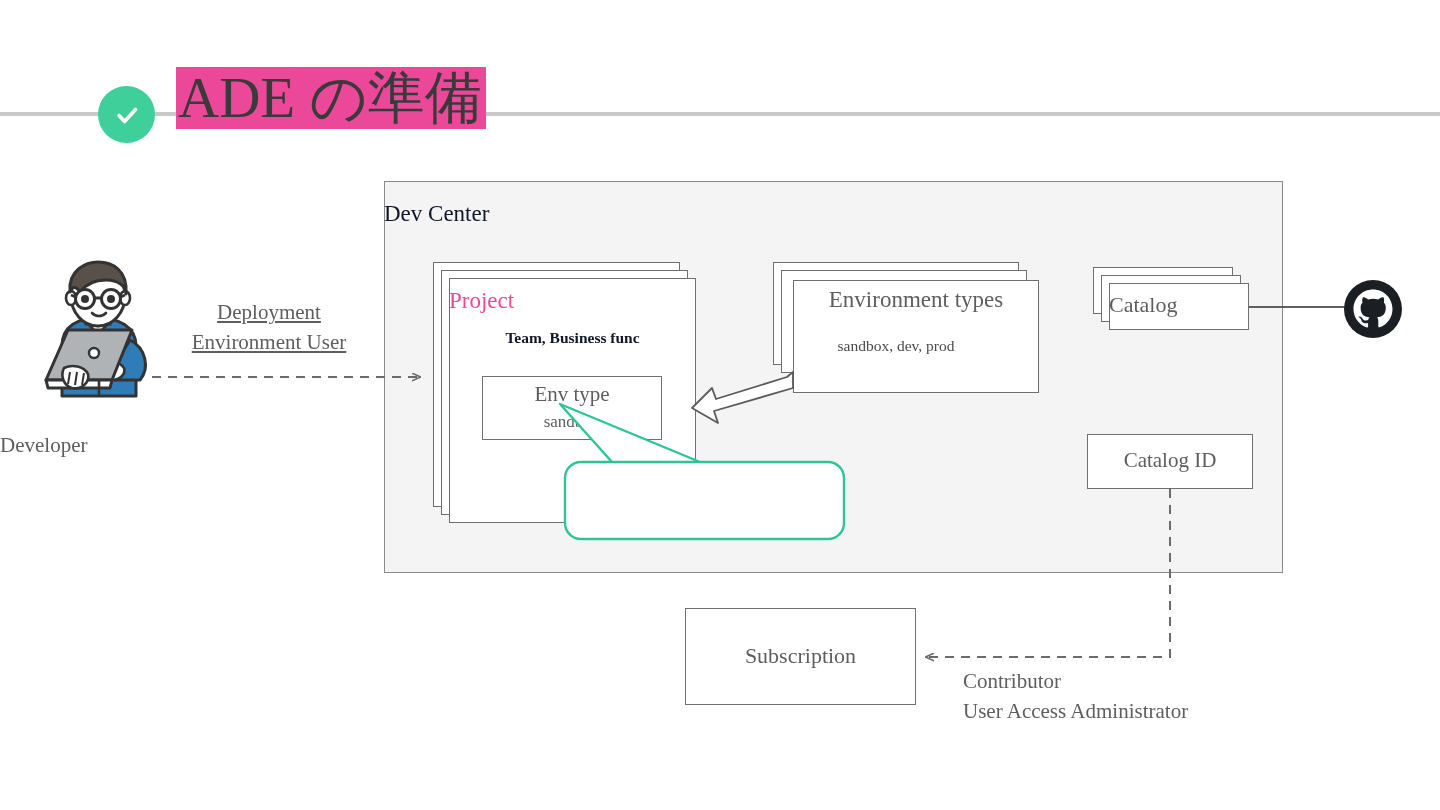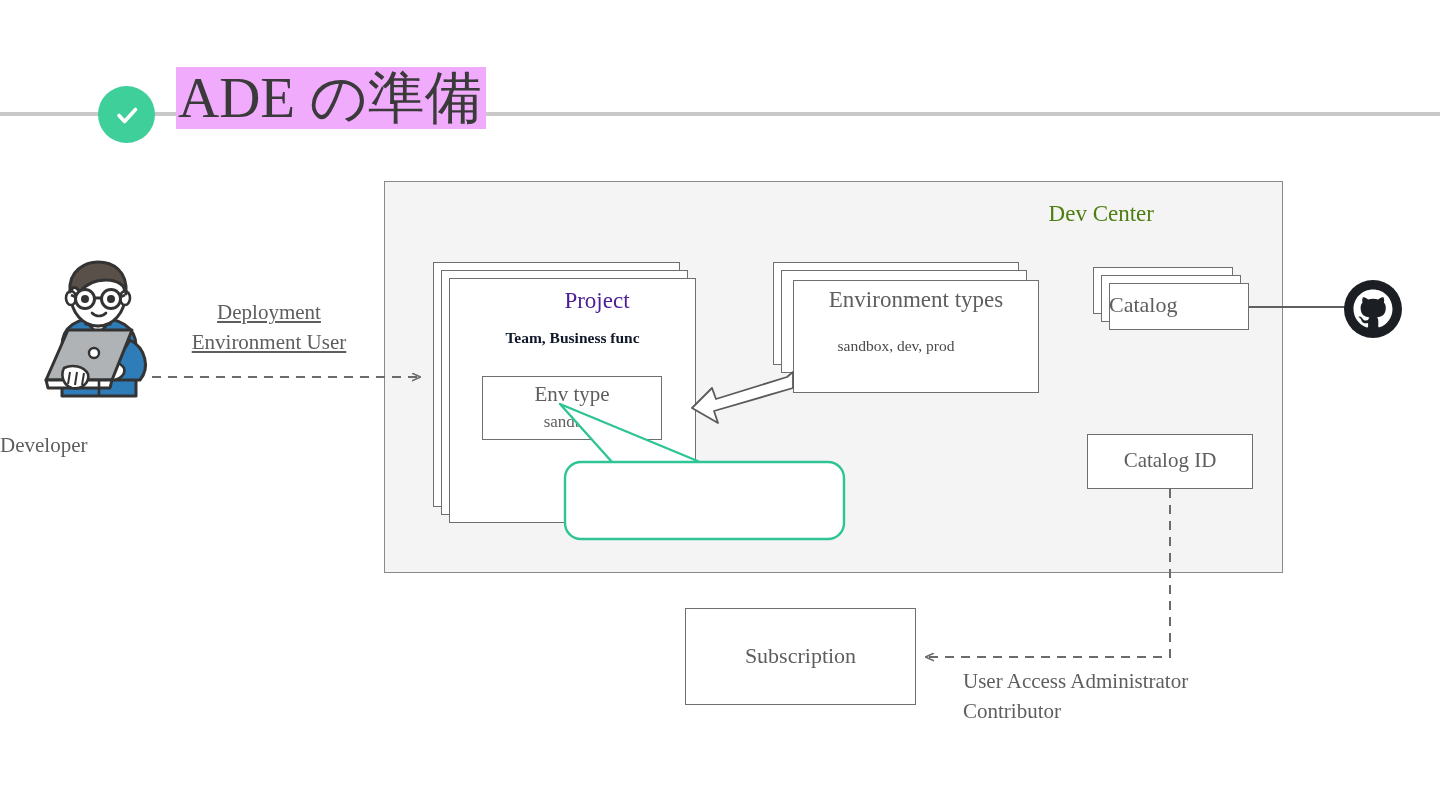--- a/index.html
+++ b/index.html
@@ -20,51 +20,51 @@
     position:absolute;left:98px;top:86px;width:57px;height:57px;
     border-radius:50%;background:#3ecf9b;
     display:flex;align-items:center;justify-content:center;
     z-index:3;
   }
   .hdr-check svg{display:block;}
   .hdr-title{
     position:absolute;left:176px;top:67px;
     font-size:57px;line-height:1.08;color:#3a3a3a;
     white-space:nowrap;z-index:4;
-    background:#f0abfc;padding:0 4px 0 2px;
+    background:#ec4899;padding:0 4px 0 2px;
     font-family:"Liberation Serif",serif;
   }
 
   
   .devcenter{
     position:absolute;left:384px;top:181px;width:899px;height:392px;
     background:#f4f4f4;border:1.5px solid #8a8a8a;box-sizing:border-box;
   }
   .devcenter-title{
     position:absolute;left:384px;top:201px;width:770px;
-    text-align:right;font-size:23px;color:#4d7c0f;
+    text-align:left;font-size:23px;color:#0f172a;
   }
 
   
   .card{
     position:absolute;background:#ffffff;border:1.5px solid #6f6f6f;
     box-sizing:border-box;
   }
   .stack-l2,.stack-l1{
     position:absolute;background:#ffffff;border:1.5px solid #6f6f6f;
     box-sizing:border-box;
   }
 
   
   .proj-b2{left:433px;top:262px;width:247px;height:245px;}
   .proj-b1{left:441px;top:270px;width:247px;height:245px;}
   .proj-f{left:449px;top:278px;width:247px;height:245px;}
   .proj-title{
-    position:absolute;left:449px;top:288px;width:296px;text-align:center;
-    font-size:23px;color:#4c1d95;
+    position:absolute;left:449px;top:288px;width:296px;text-align:left;
+    font-size:23px;color:#ec4899;
   }
   .proj-sub{
     position:absolute;left:449px;top:329px;width:247px;text-align:center;
     font-size:15.5px;color:#0f172a;font-weight:bold;
   }
   .envtype-box{left:482px;top:376px;width:180px;height:64px;border:1.5px solid #6f6f6f;}
   .envtype-title{
     position:absolute;left:482px;top:382px;width:180px;text-align:center;
     font-size:21px;color:#5e5e5e;
   }
@@ -248,22 +248,22 @@
                c0,2.6 0,4.7 0,5.4 c0,0.5 0.4,1.1 1.3,0.9 C42.9,44.9 48.5,37.6 48.5,29 C48.5,18.2 39.8,9.5 29,9.5 Z" fill="#ffffff"></path>
     </g>
   </svg>
 
   <div class="card mid-box"></div>
   <div class="mid-title">Catalog ID</div>
 
   <div class="card sub-box"></div>
   <div class="sub-title">Subscription</div>
   <div class="role-lines">
+    <div>Contributor</div>
     <div>User Access Administrator</div>
-    <div>Contributor</div>
   </div>
 
   <svg class="overlay above">
     <path d="M581,462 L700,462 L560,404 L612,462 L828,462
              a16,16 0 0 1 16,16 L844,523 a16,16 0 0 1 -16,16 L581,539
              a16,16 0 0 1 -16,-16 L565,478 a16,16 0 0 1 16,-16 Z" fill="#ffffff" stroke="#2ec495" stroke-width="2.4" stroke-linejoin="round"></path>
   </svg>
   <div class="callout-text">
     <div>・デプロイ先サブスクリプション</div>
     <div>・開発者に割り当てる権限</div>

